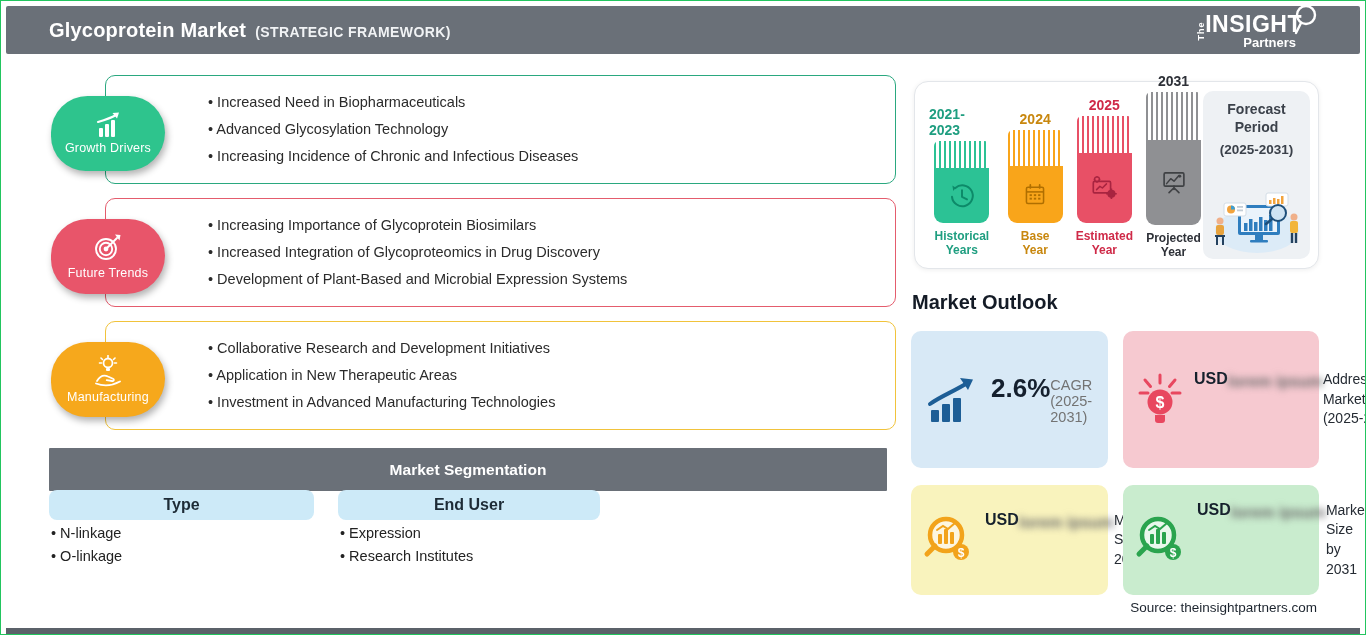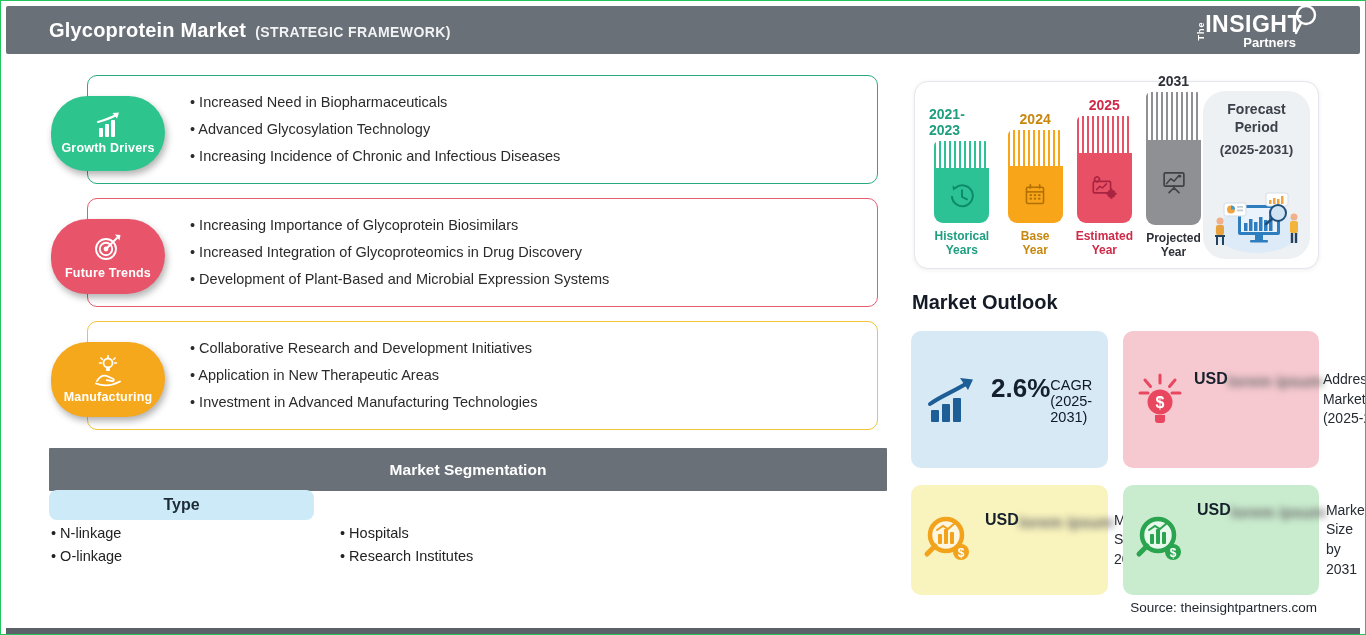--- a/index.html
+++ b/index.html
@@ -17,36 +17,36 @@
   .logo { position:absolute; right:58px; top:7px; display:flex; align-items:flex-start; }
   .logo-the { color:#fff; font-size:9px; font-weight:bold; transform:rotate(-90deg);
               letter-spacing:1px; margin-top:13px; margin-right:-5px; }
   .logo-main { position:relative; }
   .logo-insight { color:#fff; font-size:23px; font-weight:bold; letter-spacing:.5px; line-height:1; }
   .logo-partners { display:block; color:#fff; font-size:13px; font-weight:bold;
                    text-align:right; margin-top:-1px; margin-right:6px; }
   .logo-circle { position:absolute; right:-16px; top:-9px; }
 
   
-  .section-box { position:absolute; left:86px; width:791px; height:109px; background:#fff;
+  .section-box { position:absolute; left:104px; width:791px; height:109px; background:#fff;
                  border-radius:10px; display:flex; flex-direction:column;
                  justify-content:space-evenly; padding:8px 16px 8px 102px; }
   .box-growth { top:74px; border:1.6px solid #2aa87f; }
   .box-trends { top:197px; border:1.6px solid #e45c6d; }
   .box-opps   { top:320px; border:1.6px solid #f1c33b; }
   .bullet { font-size:14.5px; color:#2b2b2b; line-height:1.2; }
   .bullet::before { content:"•  "; color:#2b2b2b; }
 
   .badge { position:absolute; left:50px; width:114px; height:75px; border-radius:40px 40px 42px 38px;
            display:flex; flex-direction:column; align-items:center; justify-content:center;
            gap:3px; box-shadow:2px 4px 7px rgba(0,0,0,.30); }
   .badge-growth { top:95px;  background:#2ec48d; }
   .badge-trends { top:218px; background:#e8556a; }
   .badge-opps   { top:341px; background:#f6a81c; }
-  .badge-label { color:#fff; font-size:12.5px; font-weight:bold; letter-spacing:.2px;text-align:center; }
+  .badge-label { color:#fff; font-size:12.5px; font-weight:normal; letter-spacing:.2px;text-align:center; }
 
   
   .seg-bar { position:absolute; left:48px; top:447px; width:838px; height:43px;
              background:#6a7078; border-radius:1px; display:flex; align-items:center;
              justify-content:center; }
   .seg-title { color:#fff; font-size:15.5px; font-weight:bold; }
   .pill { position:absolute; top:489px; height:30px; background:#cdeaf8; border-radius:8px;
           display:flex; align-items:center; justify-content:center; }
   .pill-type { left:48px; width:265px; }
   .pill-enduser { left:337px; width:262px; }
@@ -63,35 +63,35 @@
                    box-shadow:0 1px 5px rgba(0,0,0,.07); display:flex; padding:9px 8px 9px 10px; }
   .bars-area { flex:1; display:flex; align-items:flex-end; gap:13px; padding:0 2px 0 4px; }
   .tcol { display:flex; flex-direction:column; align-items:center; justify-content:flex-end; height:100%; }
   .tyear { font-size:14px; font-weight:bold; margin-bottom:3px; }
   .tbar { width:55px; display:flex; flex-direction:column; }
   .tstripe { border-radius:5px 5px 0 0; }
   .tsolid { border-radius:0 0 9px 9px; display:flex; align-items:center; justify-content:center; }
   .tlabel { font-size:12px; font-weight:bold; text-align:center; line-height:1.18; margin-top:6px; height:30px; }
   .c-green  { color:#1f9e80; } .c-orange { color:#c8870e; }
   .c-red    { color:#cf2a48; } .c-dark   { color:#2e3138; }
-  .forecast-panel { width:107px; background:#eef1f4; border-radius:22px; padding:10px 4px 4px;
+  .forecast-panel { width:107px; background:#eef1f4; border-radius:10px; padding:10px 4px 4px;
                     display:flex; flex-direction:column; align-items:center; }
   .forecast-line { font-size:14px; font-weight:bold; color:#3b414a; line-height:1.25; }
   .forecast-range { font-size:13.5px; font-weight:bold; color:#3b414a; margin-top:6px; }
   .forecast-art { margin-top:auto; }
 
   
   .outlook-title { position:absolute; left:911px; top:290px; font-size:20px; font-weight:bold; color:#141b26; }
   .card { position:absolute; border-radius:10px; display:flex; align-items:center; }
   .card-blue   { left:910px;  top:330px; width:197px; height:137px; background:#d8e9f6; padding:0 8px 0 16px; gap:10px; }
   .card-pink   { left:1122px; top:330px; width:196px; height:137px; background:#f6c9d0; padding:0 8px 0 12px; gap:9px; }
   .card-yellow { left:910px;  top:484px; width:197px; height:110px; background:#f9f3bd; padding:0 8px 0 10px; gap:8px; }
   .card-green  { left:1122px; top:484px; width:196px; height:110px; background:#c9ecce; padding:0 8px 0 10px; gap:8px; }
   .card-value { font-size:26px; font-weight:bold; color:#15202e; line-height:1.1; }
-  .card-sub { font-size:14.5px; color:#0f172a; margin-top:3px; }
+  .card-sub { font-size:14.5px; color:#737373; margin-top:3px; }
   .card-text { display:flex; flex-direction:row; }
   .card-currency { font-size:16px; font-weight:bold; color:#15202c; }
   .card-blur { font-size:16px; font-weight:bold; color:#6b6b6b; filter:blur(3.5px); margin:3px 0 4px; white-space:nowrap; }
   .card-label { font-size:14px; color:#252b33; line-height:1.4; }
   .source { position:absolute; right:48px; top:599px; font-size:13.5px; color:#1c242e; }
 
   .bottombar { position:absolute; left:5px; right:5px; bottom:0; height:6px; background:#5b6169; }
   svg { display:block; }
 </style>
 </head>
@@ -172,26 +172,29 @@
     </span>
     <span class="badge-label">Manufacturing</span>
   </div>
 
   <div class="seg-bar">
     <span class="seg-title">Market Segmentation</span>
   </div>
   <div class="pill pill-type">
     <span class="pill-label">Type</span>
   </div>
+  <div class="pill pill-enduser">
+    <span class="pill-label">End User</span>
+  </div>
   <div class="seg-list seg-list-type">
     <div class="seg-item">N-linkage</div>
     <div class="seg-item">O-linkage</div>
   </div>
   <div class="seg-list seg-list-enduser">
-    <div class="seg-item">Hospitals</div>
+    <div class="seg-item">Expression</div>
     <div class="seg-item">Research Institutes</div>
   </div>
 
   <div class="timeline-card">
     <div class="bars-area">
 
       <div class="tcol">
         <span class="tyear c-green">2021-2023</span>
         <div class="tbar">
           <div class="tstripe" style="height:27px; background:repeating-linear-gradient(90deg,#2cc295 0 2px,#ffffff 2px 5px);"></div>

